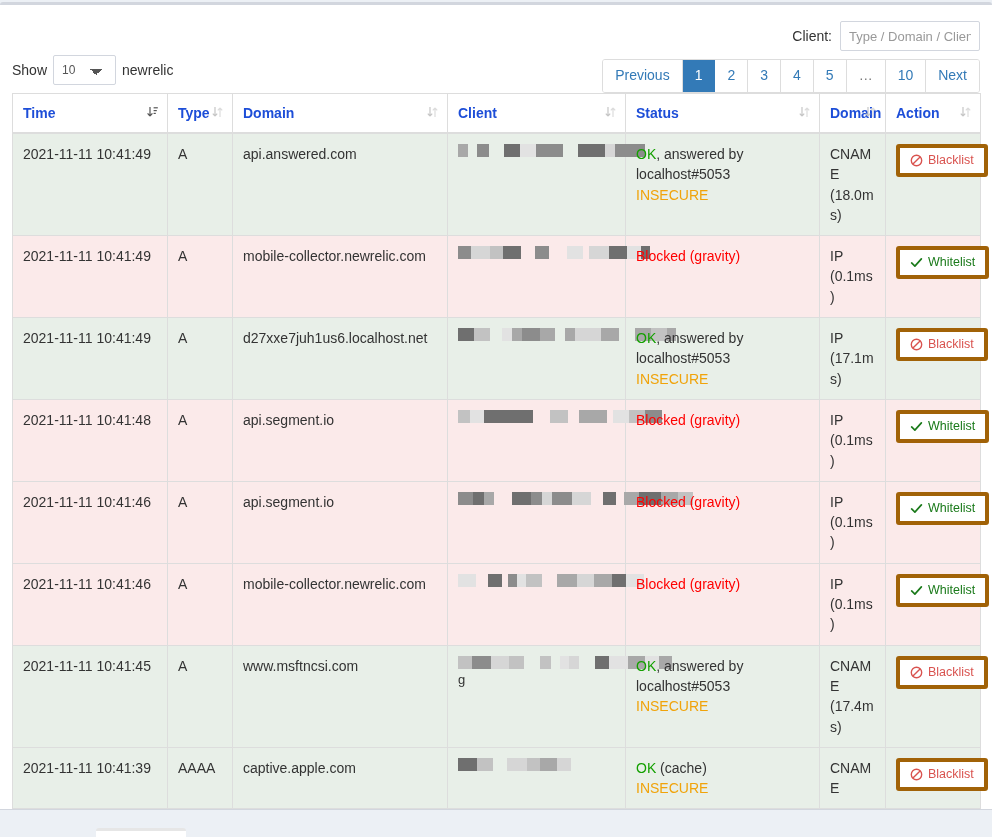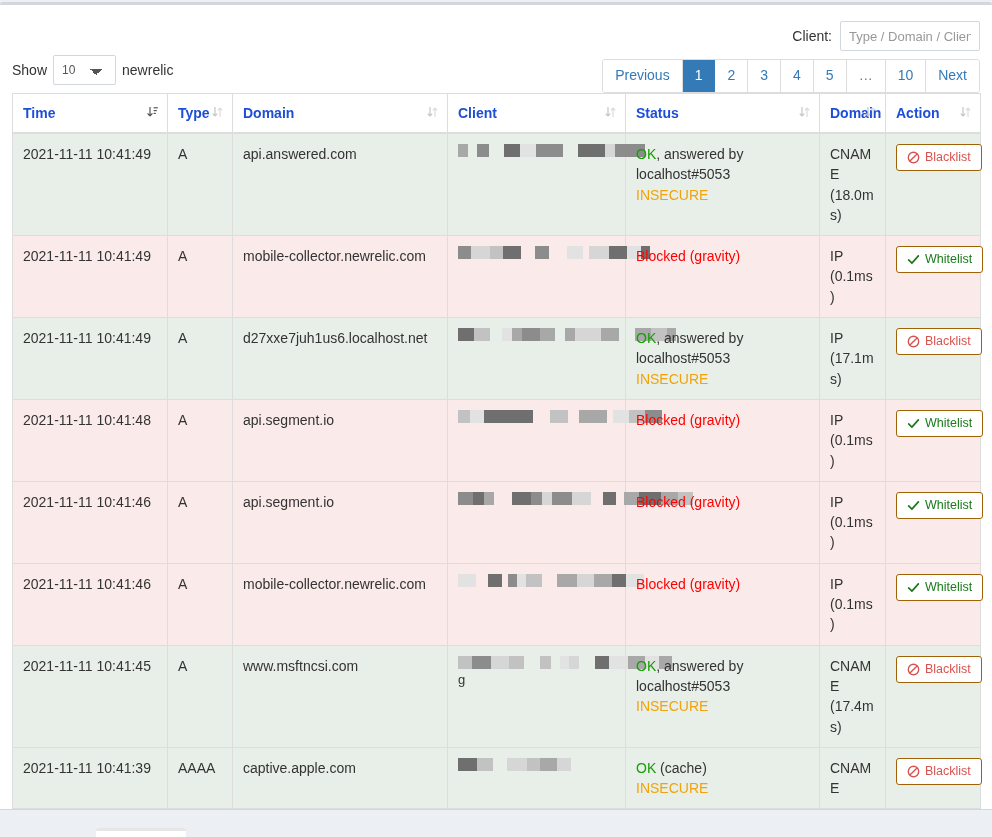--- a/index.html
+++ b/index.html
@@ -172,21 +172,21 @@
   .st-ok   { color: #14a000; }
   .st-ins  { color: #f0a30a; }
   .st-blk  { color: #ff0000; }
 
   .btn {
     display: inline-flex;
     align-items: center;
     gap: 5px;
     padding: 6px 10px;
     background: #ffffff;
-    border: 1px solid #a16207;
+    border: 4px solid #a16207;
     border-radius: 3px;
     font-size: 12.5px;
     font-family: "Liberation Sans", sans-serif;
     cursor: pointer;
     white-space: nowrap;
     line-height: 1;
   }
   .btn-black { color: #d9534f; }
   .btn-white { color: #1a7a1a; }
   .ic-ban { display:inline-block; width:13px; height:13px; }

